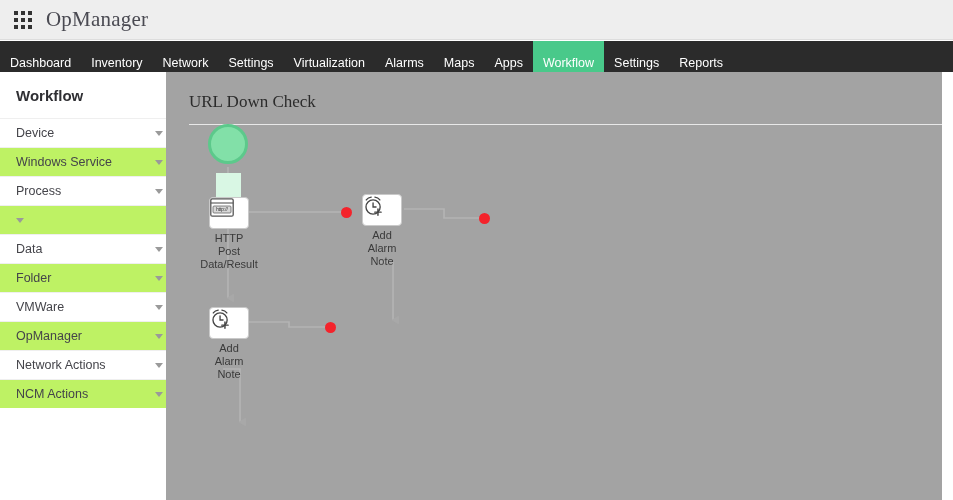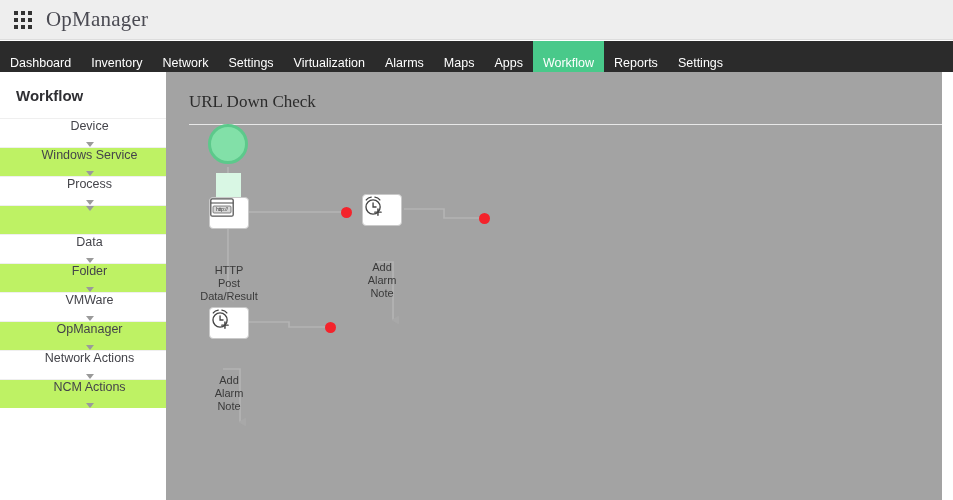--- a/index.html
+++ b/index.html
@@ -69,21 +69,20 @@
     color: #2f2f33;
   }
   .side-item {
     height: 29px;
     display: flex; align-items: center;
     padding: 0 12px 0 16px;
     font-size: 12.5px;
     color: #44444a;
     border-top: 1px solid #efefef;
     cursor: pointer;
-    flex-direction: column;
   }
   .side-item.alt { background: #bef264; }
   .side-item .lbl { flex: 1; }
   .caret {
     width: 0; height: 0;
     border-left: 4px solid transparent;
     border-right: 4px solid transparent;
     border-top: 5px solid #9a9a9a;
   }
 
@@ -130,21 +129,20 @@
     display: flex; align-items: center; justify-content: center;
     cursor: pointer;
   }
   .node-label {
     position: absolute;
     width: 96px;
     text-align: center;
     font-size: 11px;
     line-height: 13px;
     color: #3a3a3a;
-    margin-top: 32px;
   }
   .dot {
     position: absolute;
     width: 11px; height: 11px;
     border-radius: 50%;
     background: #f4232b;
     cursor: pointer;
   }
 </style>
 </head>
@@ -168,22 +166,22 @@
 <div class="navbar">
   <div class="nav-item">Dashboard</div>
   <div class="nav-item">Inventory</div>
   <div class="nav-item">Network</div>
   <div class="nav-item">Settings</div>
   <div class="nav-item">Virtualization</div>
   <div class="nav-item">Alarms</div>
   <div class="nav-item">Maps</div>
   <div class="nav-item">Apps</div>
   <div class="nav-item active">Workflow</div>
+  <div class="nav-item">Settings</div>
   <div class="nav-item">Reports</div>
-  <div class="nav-item">Settings</div>
 </div>
 
 <div class="sidebar">
   <div class="sidebar-title">Workflow</div>
 
   <div class="side-item">
     <span class="lbl">Device</span>
     <span class="caret"></span>
   </div>
   <div class="side-item alt">

